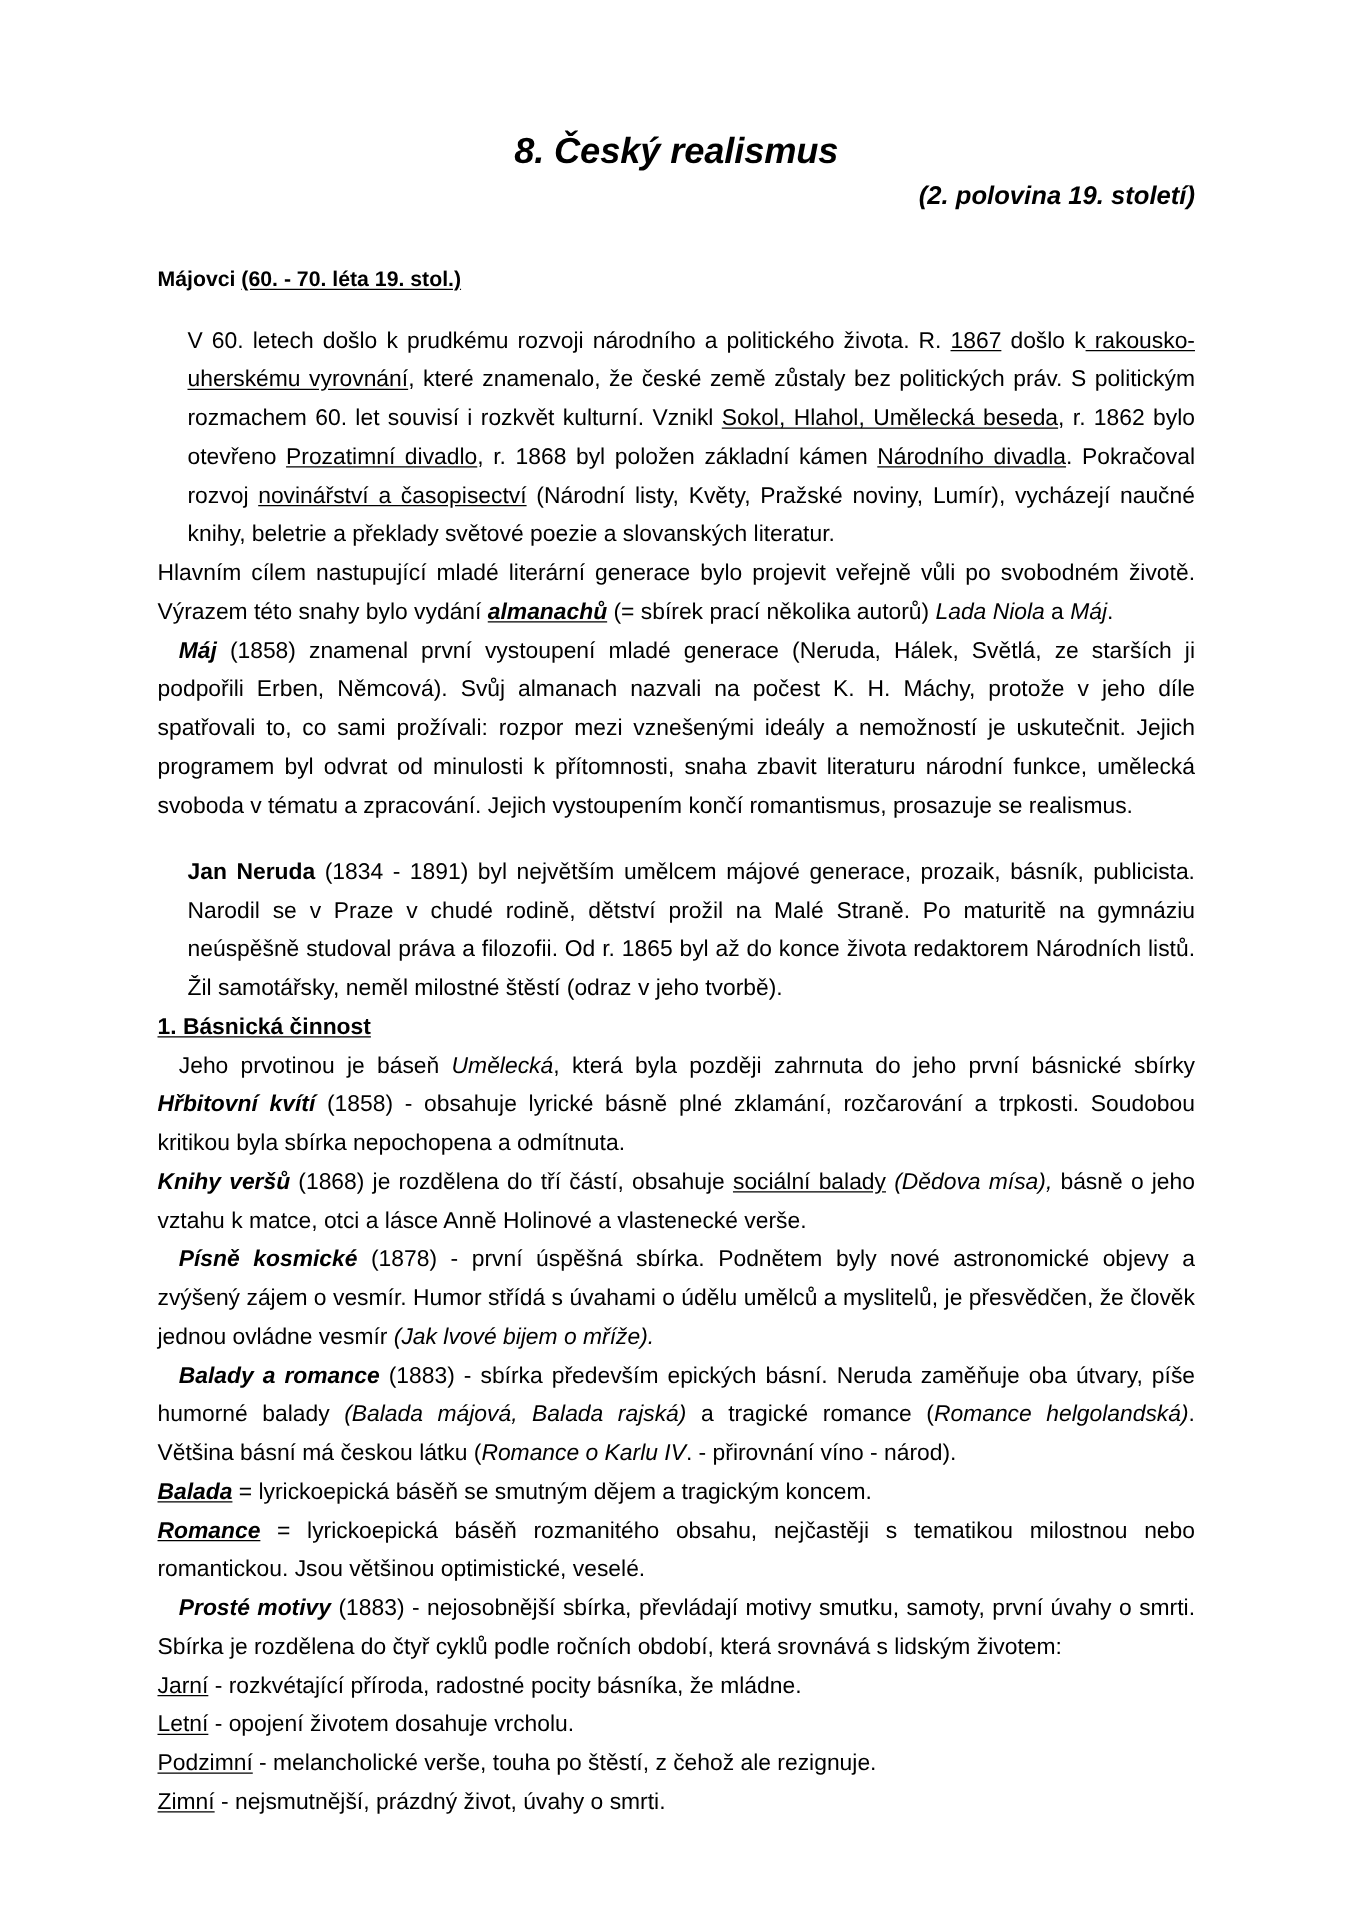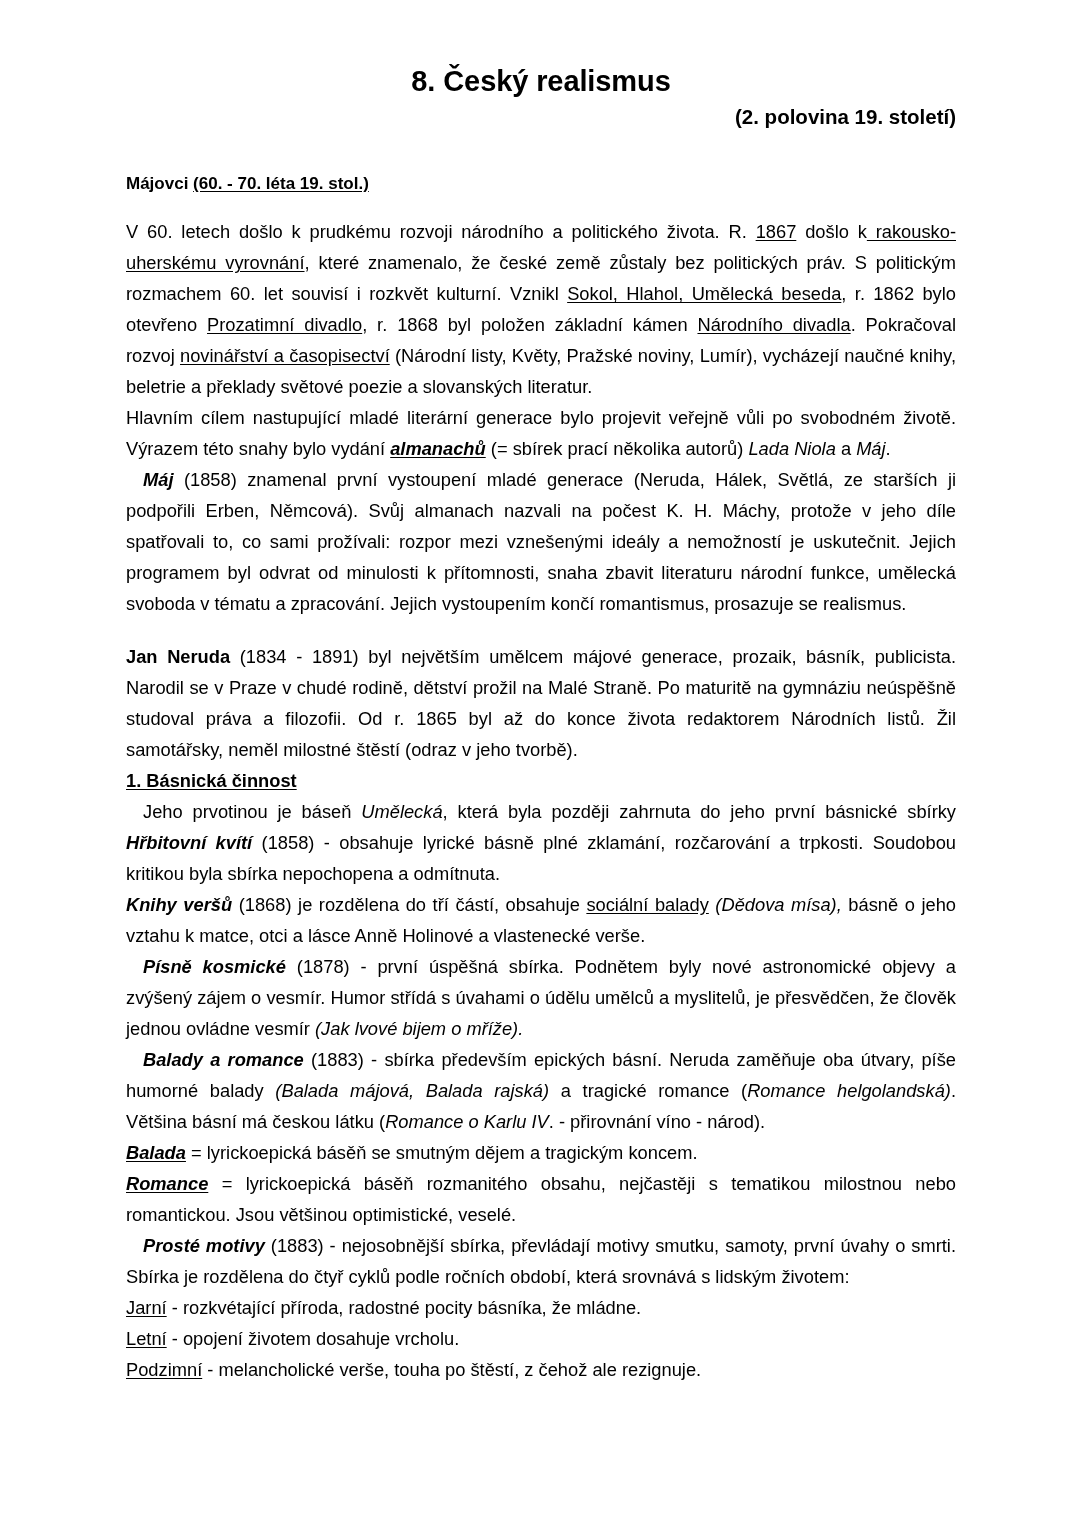--- a/index.html
+++ b/index.html
@@ -29,21 +29,22 @@
   h1.doc-title {
     font-size: 29px;
     font-weight: bold;
     text-align: center;
     margin: 0;
     padding: 0;
     line-height: 1.1;
     letter-spacing: -0.1px;
   }
   .title-block {
-    margin-top: 66px;
+    margin-top: 106px;
+    font-style: italic;
   }
   .doc-subtitle {
     font-size: 20.5px;
     font-weight: bold;
     text-align: right;
     line-height: 1.25;
     margin-top: 6px;
   }
   h2.section-heading {
     font-size: 17px;
@@ -56,20 +57,21 @@
   p.para {
     font-size: 18.3px;
     line-height: 31.0px;
     text-align: justify;
     margin: 0;
     padding: 0;
     hyphens: none;
   }
   p.para.gap-top {
     margin-top: 22px;
+    margin-left: 24px;
   }
   .indent {
     display: inline-block;
     width: 17px;
   }
   b  { font-weight: bold; }
   i  { font-style: italic; }
   u  { text-decoration: underline; text-underline-offset: 2px; }
   .bi  { font-weight: bold; font-style: italic; }
   .biu { font-weight: bold; font-style: italic; text-decoration: underline; text-underline-offset: 2px; }
@@ -113,17 +115,18 @@
     <p class="para"><span class="biu">Romance</span><span> = lyrickoepická básěň rozmanitého obsahu, nejčastěji s tematikou milostnou nebo romantickou. Jsou většinou optimistické, veselé.</span></p>
 
     <p class="para"><span class="indent"></span><span class="bi">Prosté motivy</span><span> (1883) - nejosobnější sbírka, převládají motivy smutku, samoty, první úvahy o smrti. Sbírka je rozdělena do čtyř cyklů podle ročních období, která srovnává s lidským životem:</span></p>
 
     <p class="para nojustify"><u>Jarní</u><span> - rozkvétající příroda, radostné pocity básníka, že mládne.</span></p>
 
     <p class="para nojustify"><u>Letní</u><span> - opojení životem dosahuje vrcholu.</span></p>
 
     <p class="para nojustify"><u>Podzimní</u><span> - melancholické verše, touha po štěstí, z čehož ale rezignuje.</span></p>
 
+    <p class="para nojustify"><u>Zimní</u><span> - nejsmutnější, prázdný život, úvahy o smrti.</span></p>
 
     <p class="para"><span class="indent"></span></p>
 
   </div>
 </div>
 
 </body></html>

